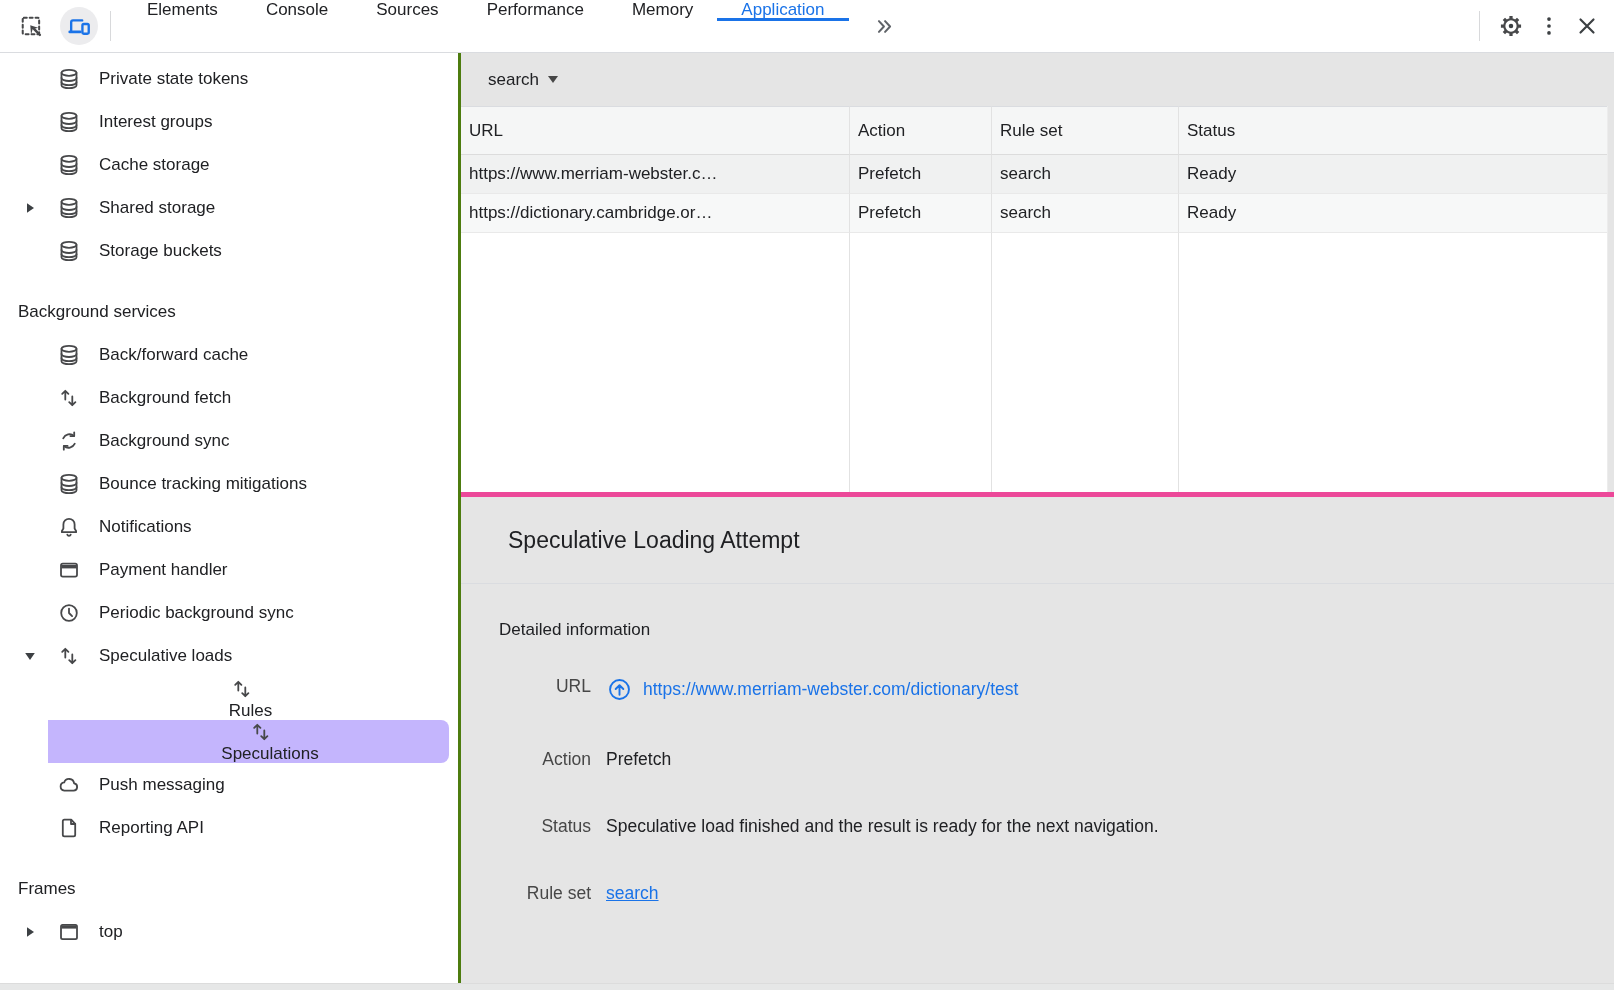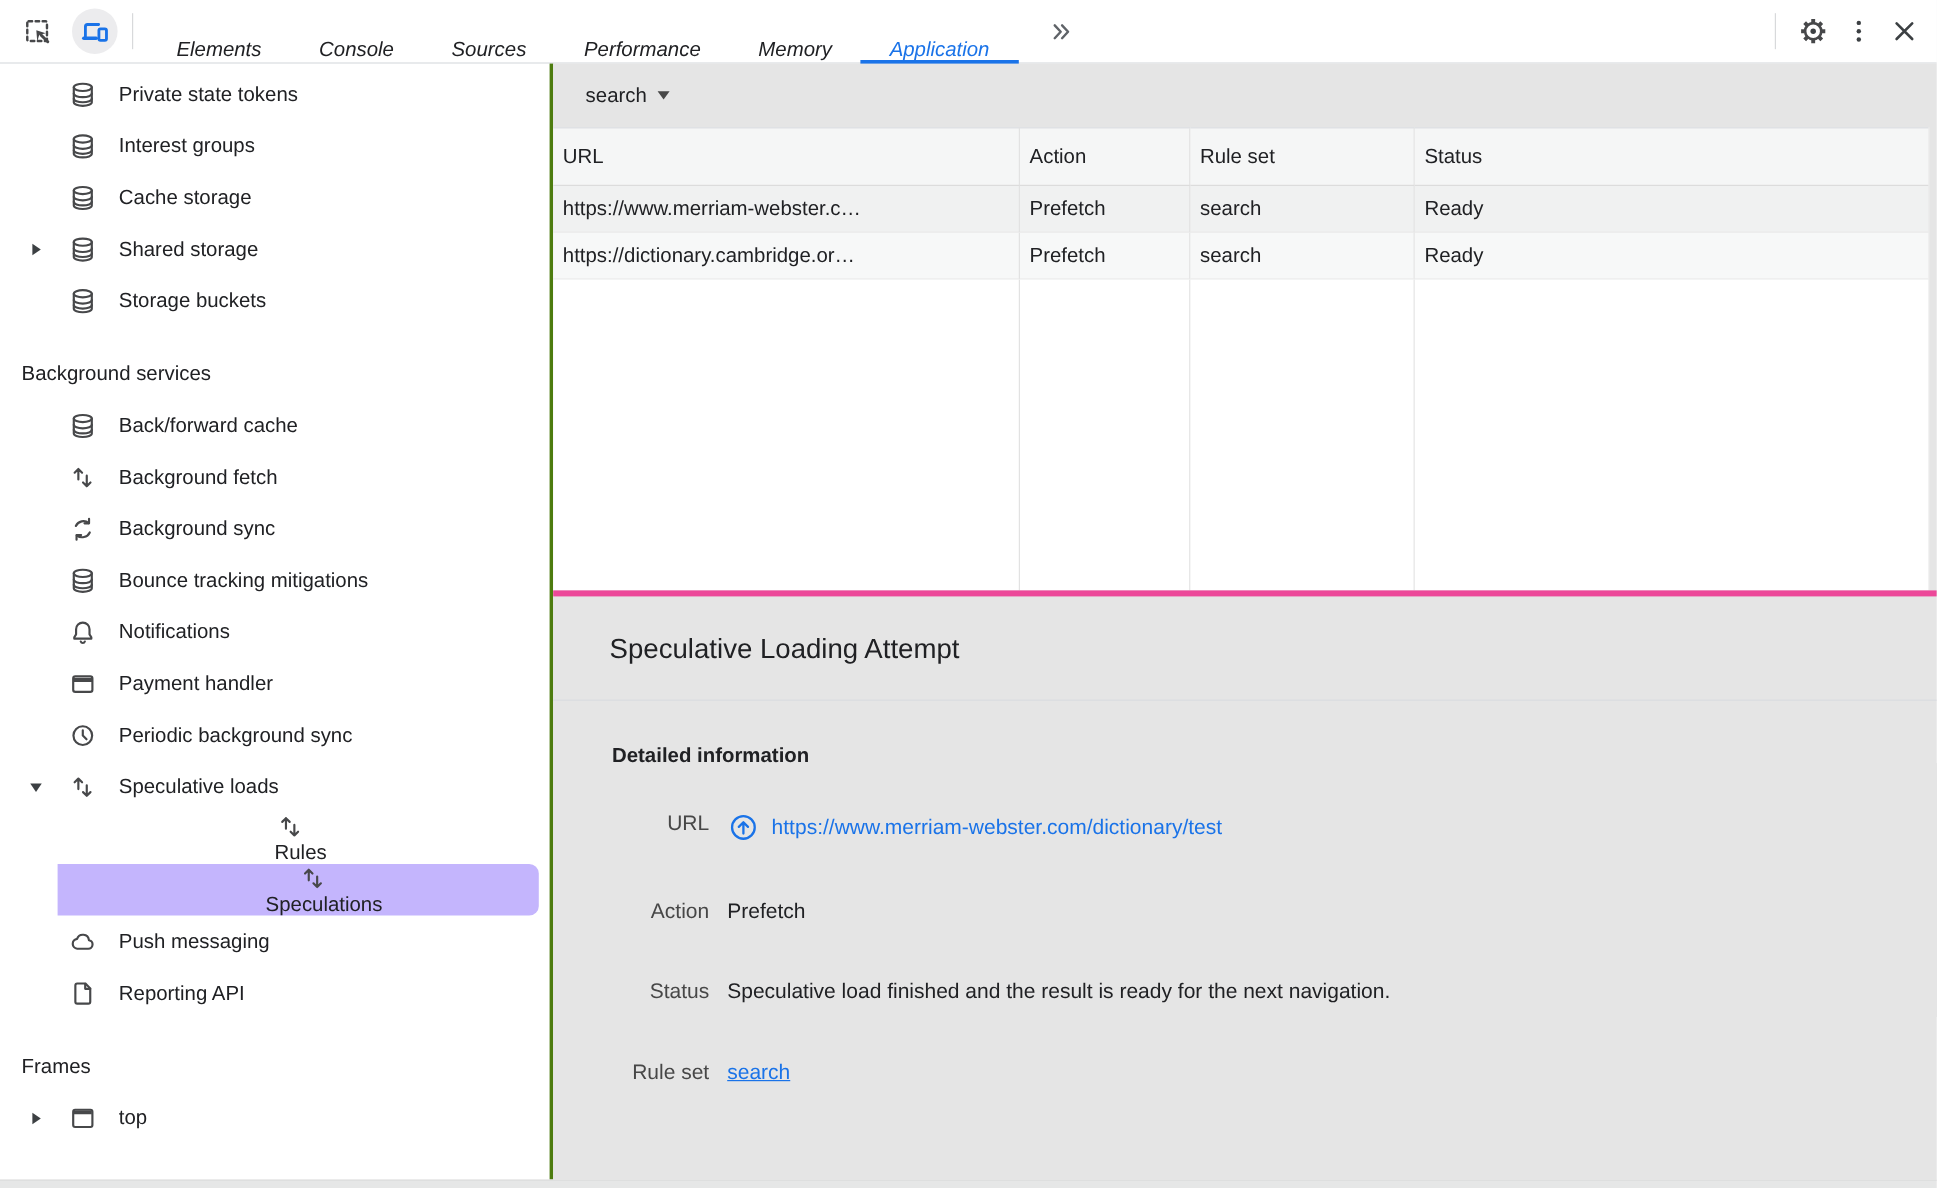--- a/index.html
+++ b/index.html
@@ -9,21 +9,21 @@
   }
   .devtools{width:1614px;height:990px;display:flex;flex-direction:column;}
   
   .tabbar{height:53px;box-sizing:border-box;border-bottom:1px solid #dadce0;background:#fff;
     display:flex;align-items:stretch;flex-shrink:0;}
   .tb-left{display:flex;align-items:center;padding-left:12px;}
   .tb-btn{width:38px;height:38px;display:flex;align-items:center;justify-content:center;border-radius:50%;}
   .tb-btn svg{width:27px;height:27px;}
   .pill{background:#ececee;margin-left:10px;}
   .vsep{width:1px;height:30px;background:#d8d9db;align-self:center;margin:0 12px;}
-  .tablist{display:flex;align-items:flex-end;font-style:italic;}
+  .tablist{display:flex;align-items:flex-start;}
   .tab{display:flex;align-items:center;gap:8px;padding:0 24px;font-size:17px;color:#202124;
     position:relative;white-space:nowrap;cursor:default;}
   .tab.active{color:#1a73e8;}
   .tab.active::after{content:'';position:absolute;left:0;right:0;bottom:-1px;height:3px;background:#1a73e8;}
   .tab .warn svg{width:21px;height:21px;}
   .tb-right{margin-left:auto;display:flex;align-items:center;padding-right:8px;}
   .tb-right .tb-btn svg{width:26px;height:26px;}
   .ic-wrap{display:inline-flex;line-height:0;}
   .ic-wrap svg{stroke:#47484a;fill:none;stroke-width:1.8;stroke-linecap:round;stroke-linejoin:round;}
   .ic-wrap.blue svg{stroke:#1a73e8;}
@@ -57,21 +57,21 @@
   .r0{background:#f0f1f1;}
   .r1{background:#f7f8f8;}
   .cb{border-right:1px solid #e2e2e2;}
   .filler{border-bottom:none;background:#fff;}
   
   .details{flex:1;border-top:5px solid #ec4899;display:flex;flex-direction:column;min-height:0;}
   .details-titlebar{height:87px;box-sizing:border-box;border-bottom:1px solid #dadce0;
     display:flex;align-items:center;padding-left:47px;flex-shrink:0;}
   .details-title{font-size:23px;color:#202124;}
   .info{padding:36px 20px 0 18px;overflow:hidden;}
-  .info-heading{font-size:17px;font-weight:bold;margin-left:31px;color:#202124;}
+  .info-heading{font-size:17px;font-weight:normal;margin-left:20px;color:#202124;}
   .fields{margin-top:36px;}
   .field{display:flex;align-items:flex-start;margin-bottom:46px;font-size:17.5px;}
   .f-label{width:112px;text-align:right;color:#474747;flex-shrink:0;}
   .f-value{margin-left:15px;display:flex;align-items:center;gap:10px;color:#202124;}
   .f-value .ic-wrap svg{width:27px;height:27px;stroke-width:1.7;}
   a.xlink{color:#1a73e8;text-decoration:none;}
   a.ulink{color:#1a73e8;text-decoration:underline;}
   
   .footer{height:6px;background:#e6e7e7;border-top:1px solid #dcdcdc;flex-shrink:0;}
 </style>

